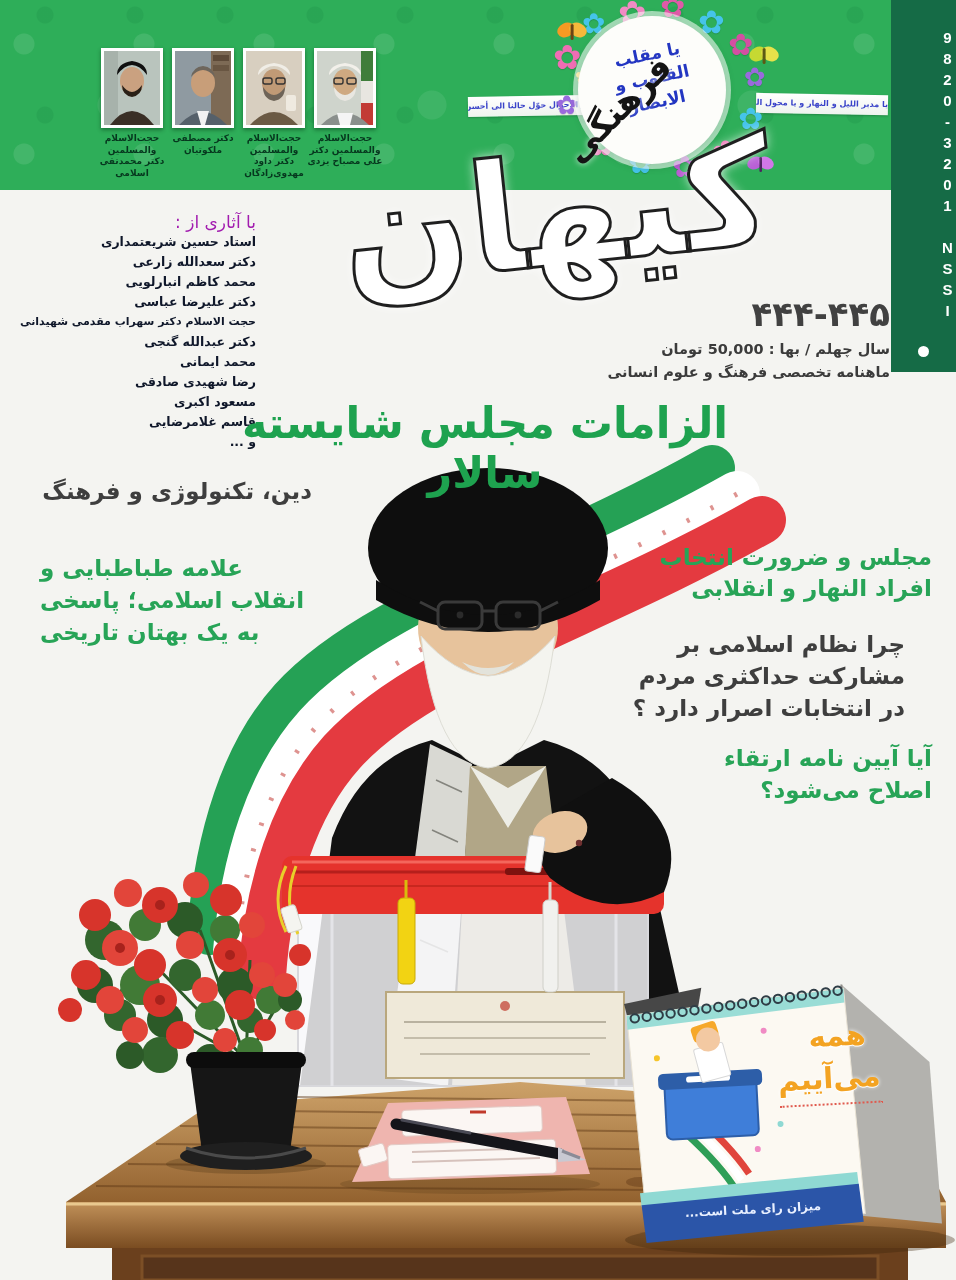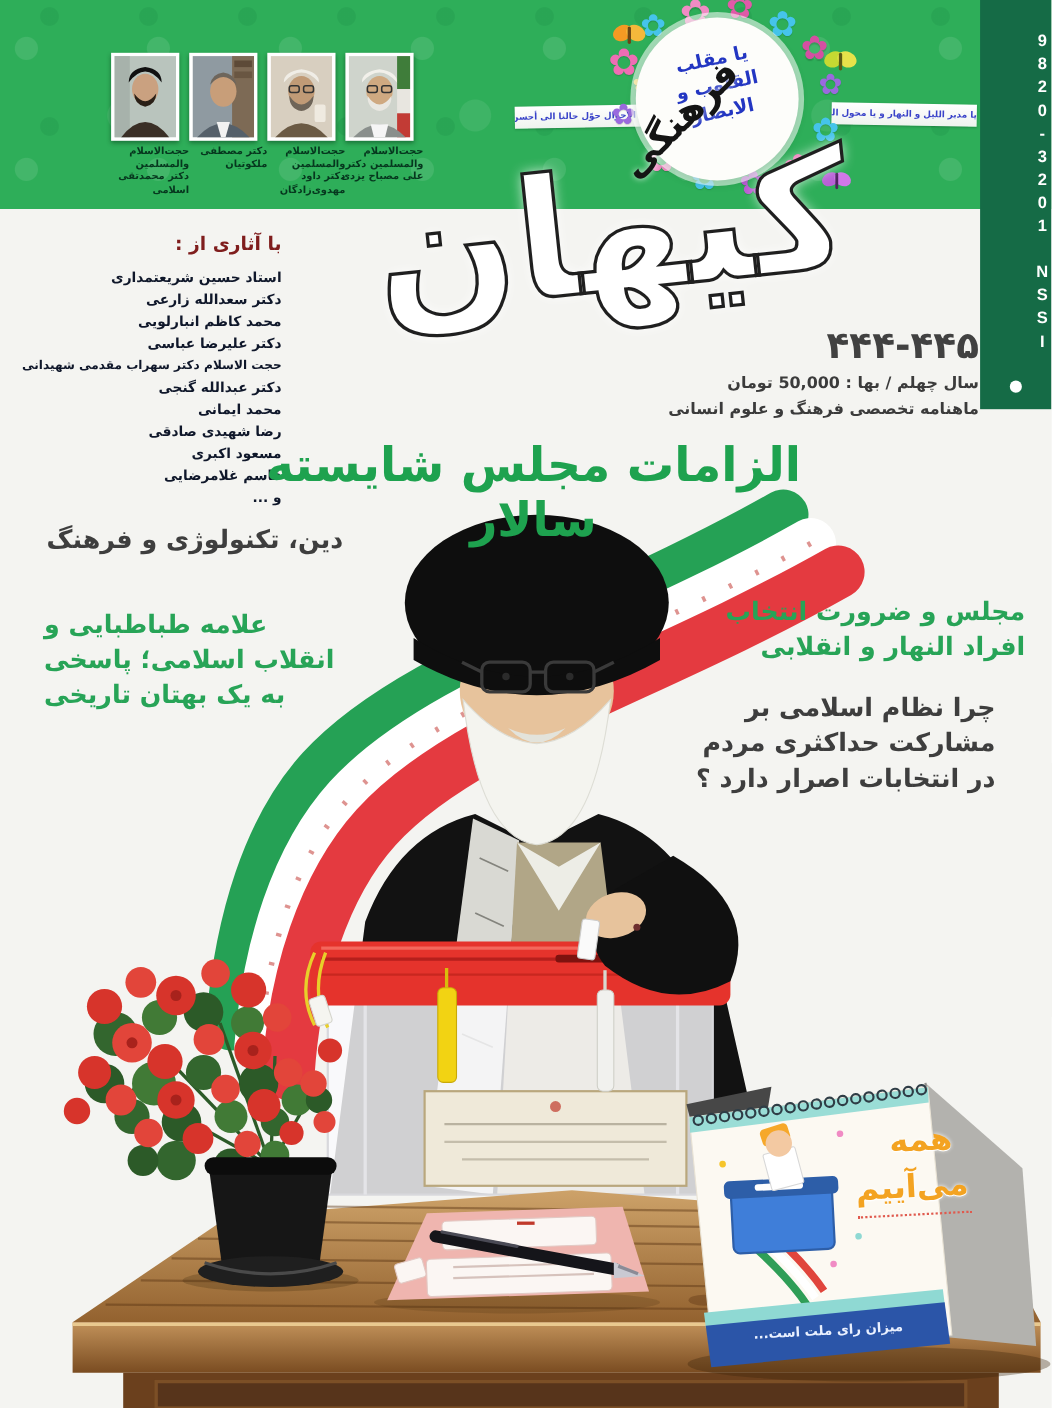--- a/index.html
+++ b/index.html
@@ -21,21 +21,21 @@
     background-image:
       radial-gradient(circle at 20% 40%, rgba(255,255,255,.10) 0 10px, transparent 11px),
       radial-gradient(circle at 70% 70%, rgba(255,255,255,.08) 0 14px, transparent 15px),
       radial-gradient(circle at 50% 15%, rgba(0,90,40,.10) 0 8px, transparent 9px);
     background-size:120px 110px, 160px 150px, 90px 100px;
   }
   .photo { top:48px; width:62px; height:80px; background:#fff; padding:3px;
            box-shadow:0 2px 4px rgba(0,40,15,.45); }
   .photo svg { display:block; }
   .caption { top:133px; width:80px; font-size:9px; line-height:11.5px; font-weight:bold;
-             color:#06371e; text-align:right; direction:rtl; }
+             color:#06371e; text-align:center; direction:rtl; }
   .emblem-circle { left:578px; top:16px; width:148px; height:148px; border-radius:50%;
                    background:#fdfdfa; box-shadow:0 0 0 5px rgba(255,255,255,.55), 0 2px 8px rgba(0,60,25,.35); }
   .calligraphy { left:592px; top:42px; width:120px; text-align:center; direction:rtl;
                  color:#2336c2; font-weight:bold; font-size:17px; line-height:24px;
                  transform:rotate(-12deg); }
   .ribbon { height:20px; background:linear-gradient(#ffffff,#eef3ee); color:#3a43c9;
             font-size:8px; font-weight:bold; direction:rtl; text-align:center; line-height:20px;
             white-space:nowrap; overflow:hidden; box-shadow:0 1px 2px rgba(0,50,20,.3); }
   .fl { position:absolute; line-height:1; text-shadow:0 1px 1px rgba(0,0,0,.15); }
   .issn-strip { left:891px; top:0; width:65px; height:372px; background:#156b46; }
@@ -49,21 +49,21 @@
                 -webkit-text-stroke:3px #1f1f1f;
                 text-shadow:0 0 12px rgba(255,255,255,.9);
                 transform:rotate(-6deg); }
   .logo-subtitle { left:556px; top:142px; font-size:34px; font-weight:bold; color:#141414;
                    transform:rotate(-45deg); transform-origin:left top;
                    text-shadow:0 0 6px rgba(255,255,255,.8); }
   .issue-block { left:600px; top:294px; width:290px; text-align:right; direction:rtl; }
   .issue-number { font-size:34px; font-weight:bold; color:#414141; direction:ltr; letter-spacing:1px; }
   .issue-line { font-size:14.5px; font-weight:bold; color:#3b3b3b; margin-top:7px; }
   .contributors { left:36px; top:212px; width:220px; direction:rtl; text-align:right; }
-  .contrib-header { font-size:17px; font-weight:bold; color:#7f1d1d; margin-bottom:10px; }
+  .contrib-header { font-size:17px; font-weight:normal; color:#a21caf; }
   .contrib-name { font-size:12.5px; font-weight:bold; color:#0f172a; line-height:20px; white-space:nowrap; }
   .contrib-name.small { font-size:11px; }
   .hline { position:absolute; font-weight:bold; direction:rtl; z-index:20; }
   .gr { color:#27a457; }
   .dk { color:#3e3e3e; }
   .headline-main { left:210px; top:398px; width:550px; text-align:center; font-size:43px;
                    color:#1ea24f; }
   .scene { left:0; top:0; z-index:5; pointer-events:none; }
   .calendar { left:608px; top:978px; width:340px; height:272px; transform:rotate(-3deg); z-index:10; }
   .cal-slogan { position:absolute; width:130px; text-align:center; font-weight:bold;
@@ -412,20 +412,24 @@
 
   <div class="hline gr" style="left:620px; top:542px; width:312px; text-align:right; font-size:23px; line-height:31px">
     <div>مجلس و ضرورت انتخاب</div>
     <div>افراد النهار و انقلابی</div>
   </div>
   <div class="hline dk" style="left:593px; top:628px; width:312px; text-align:right; font-size:23px; line-height:32px">
     <div>چرا نظام اسلامی بر</div>
     <div>مشارکت حداکثری مردم</div>
     <div>در انتخابات اصرار دارد ؟</div>
   </div>
+  <div class="hline gr" style="left:620px; top:742px; width:312px; text-align:right; font-size:23px; line-height:32px">
+    <div>آیا آیین نامه ارتقاء</div>
+    <div>اصلاح می‌شود؟</div>
+  </div>
 
   <div class="abs calendar">
     <svg width="340" height="272" viewBox="0 0 340 272">
       <polygon points="22,18 100,6 58,198" fill="#474747"></polygon>
       <polygon points="240,10 324,92 328,254 248,242" fill="#b3b2ae"></polygon>
       <line x1="240" y1="10" x2="248" y2="242" stroke="#8f8e8a" stroke-width="2"></line>
       <polygon points="24,30 242,14 252,240 34,252" fill="#fcf9f2" stroke="#e8e2d4"></polygon>
       <polygon points="24,30 242,14 242,28 24,44" fill="#8fd9d3" opacity="0.9"></polygon>
       <g fill="none" stroke="#2f3d46" stroke-width="2">
         <circle cx="32" cy="33" r="4.2"></circle>

